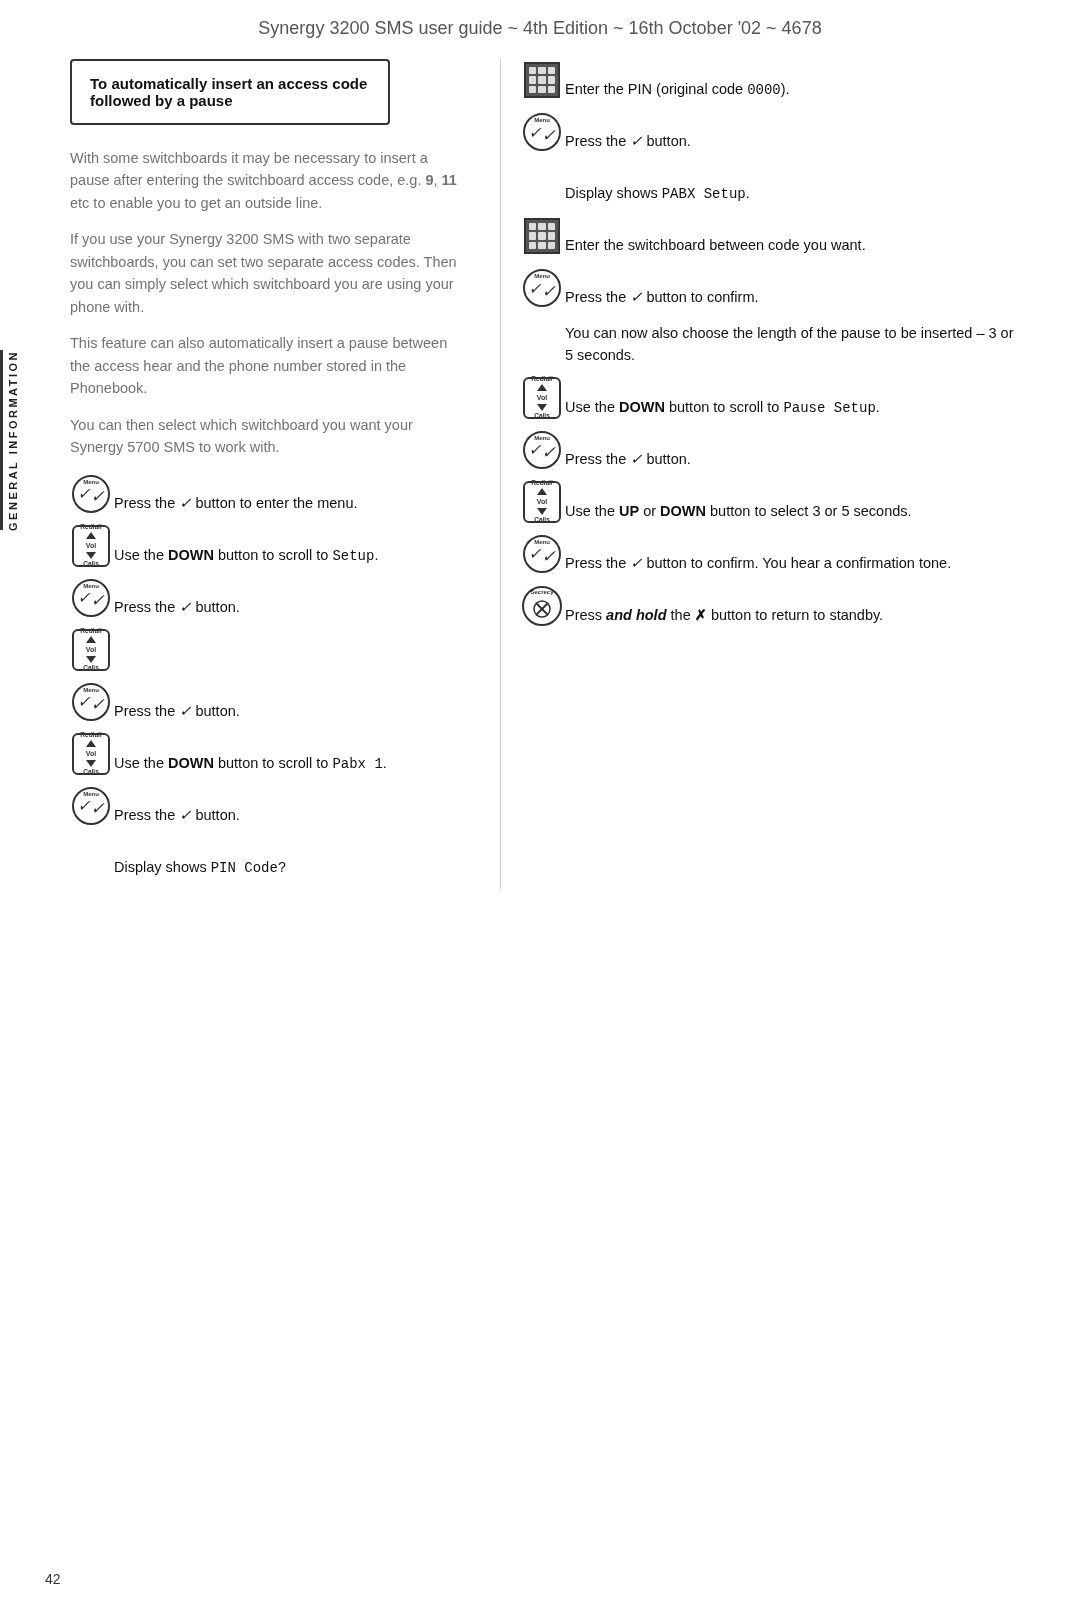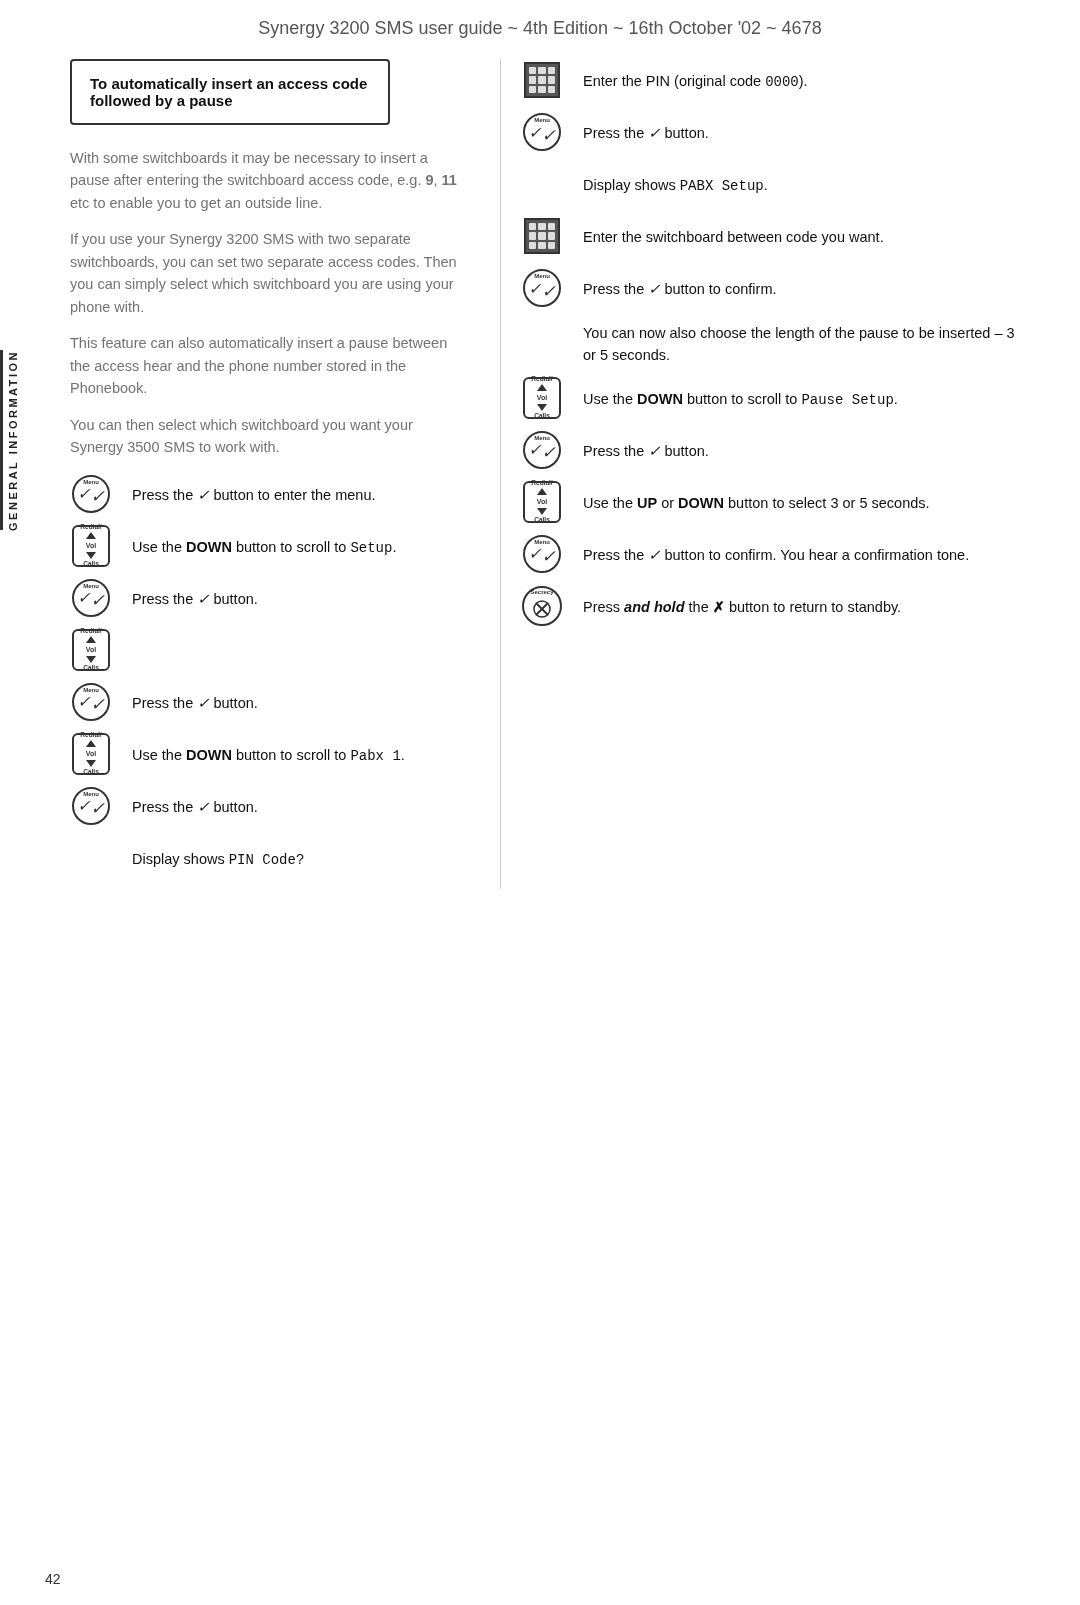--- a/index.html
+++ b/index.html
@@ -77,23 +77,23 @@
 
     .body-text {
       font-size: 14.5px;
       line-height: 1.55;
       margin-bottom: 14px;
       color: #737373;
     }
 
     .step-row {
       display: flex;
-      align-items: center;
+      align-items: flex-end;
       margin-bottom: 10px;
-      gap: 20px;
+      gap: 2px;
     }
 
     .step-icon {
       flex-shrink: 0;
       width: 42px;
       height: 42px;
       display: flex;
       align-items: center;
       justify-content: center;
     }
@@ -232,21 +232,21 @@
     <p class="body-text">
       With some switchboards it may be necessary to insert a pause after entering the switchboard access code, e.g. <b>9</b>, <b>11</b> etc to enable you to get an outside line.
     </p>
     <p class="body-text">
       If you use your Synergy 3200 SMS with two separate switchboards, you can set two separate access codes. Then you can simply select which switchboard you are using your phone with.
     </p>
     <p class="body-text">
       This feature can also automatically insert a pause between the access hear and the phone number stored in the Phonebook.
     </p>
     <p class="body-text">
-      You can then select which switchboard you want your Synergy 3500 SMS to work with.
+      You can then select which switchboard you want your Synergy 5700 SMS to work with.
     </p>
 
     
     <div class="step-row">
       <div class="step-icon">
         <div style="position:relative; width:38px; height:38px;">
           <div class="icon-menu" style="width:38px;height:38px;">
             <span style="font-size:6px;font-weight:bold;position:absolute;top:2px;left:50%;transform:translateX(-50%);color:#333;">Menu</span>
             <span style="font-style:italic;font-size:17px;color:#333;margin-top:6px;">✓</span>
           </div>

